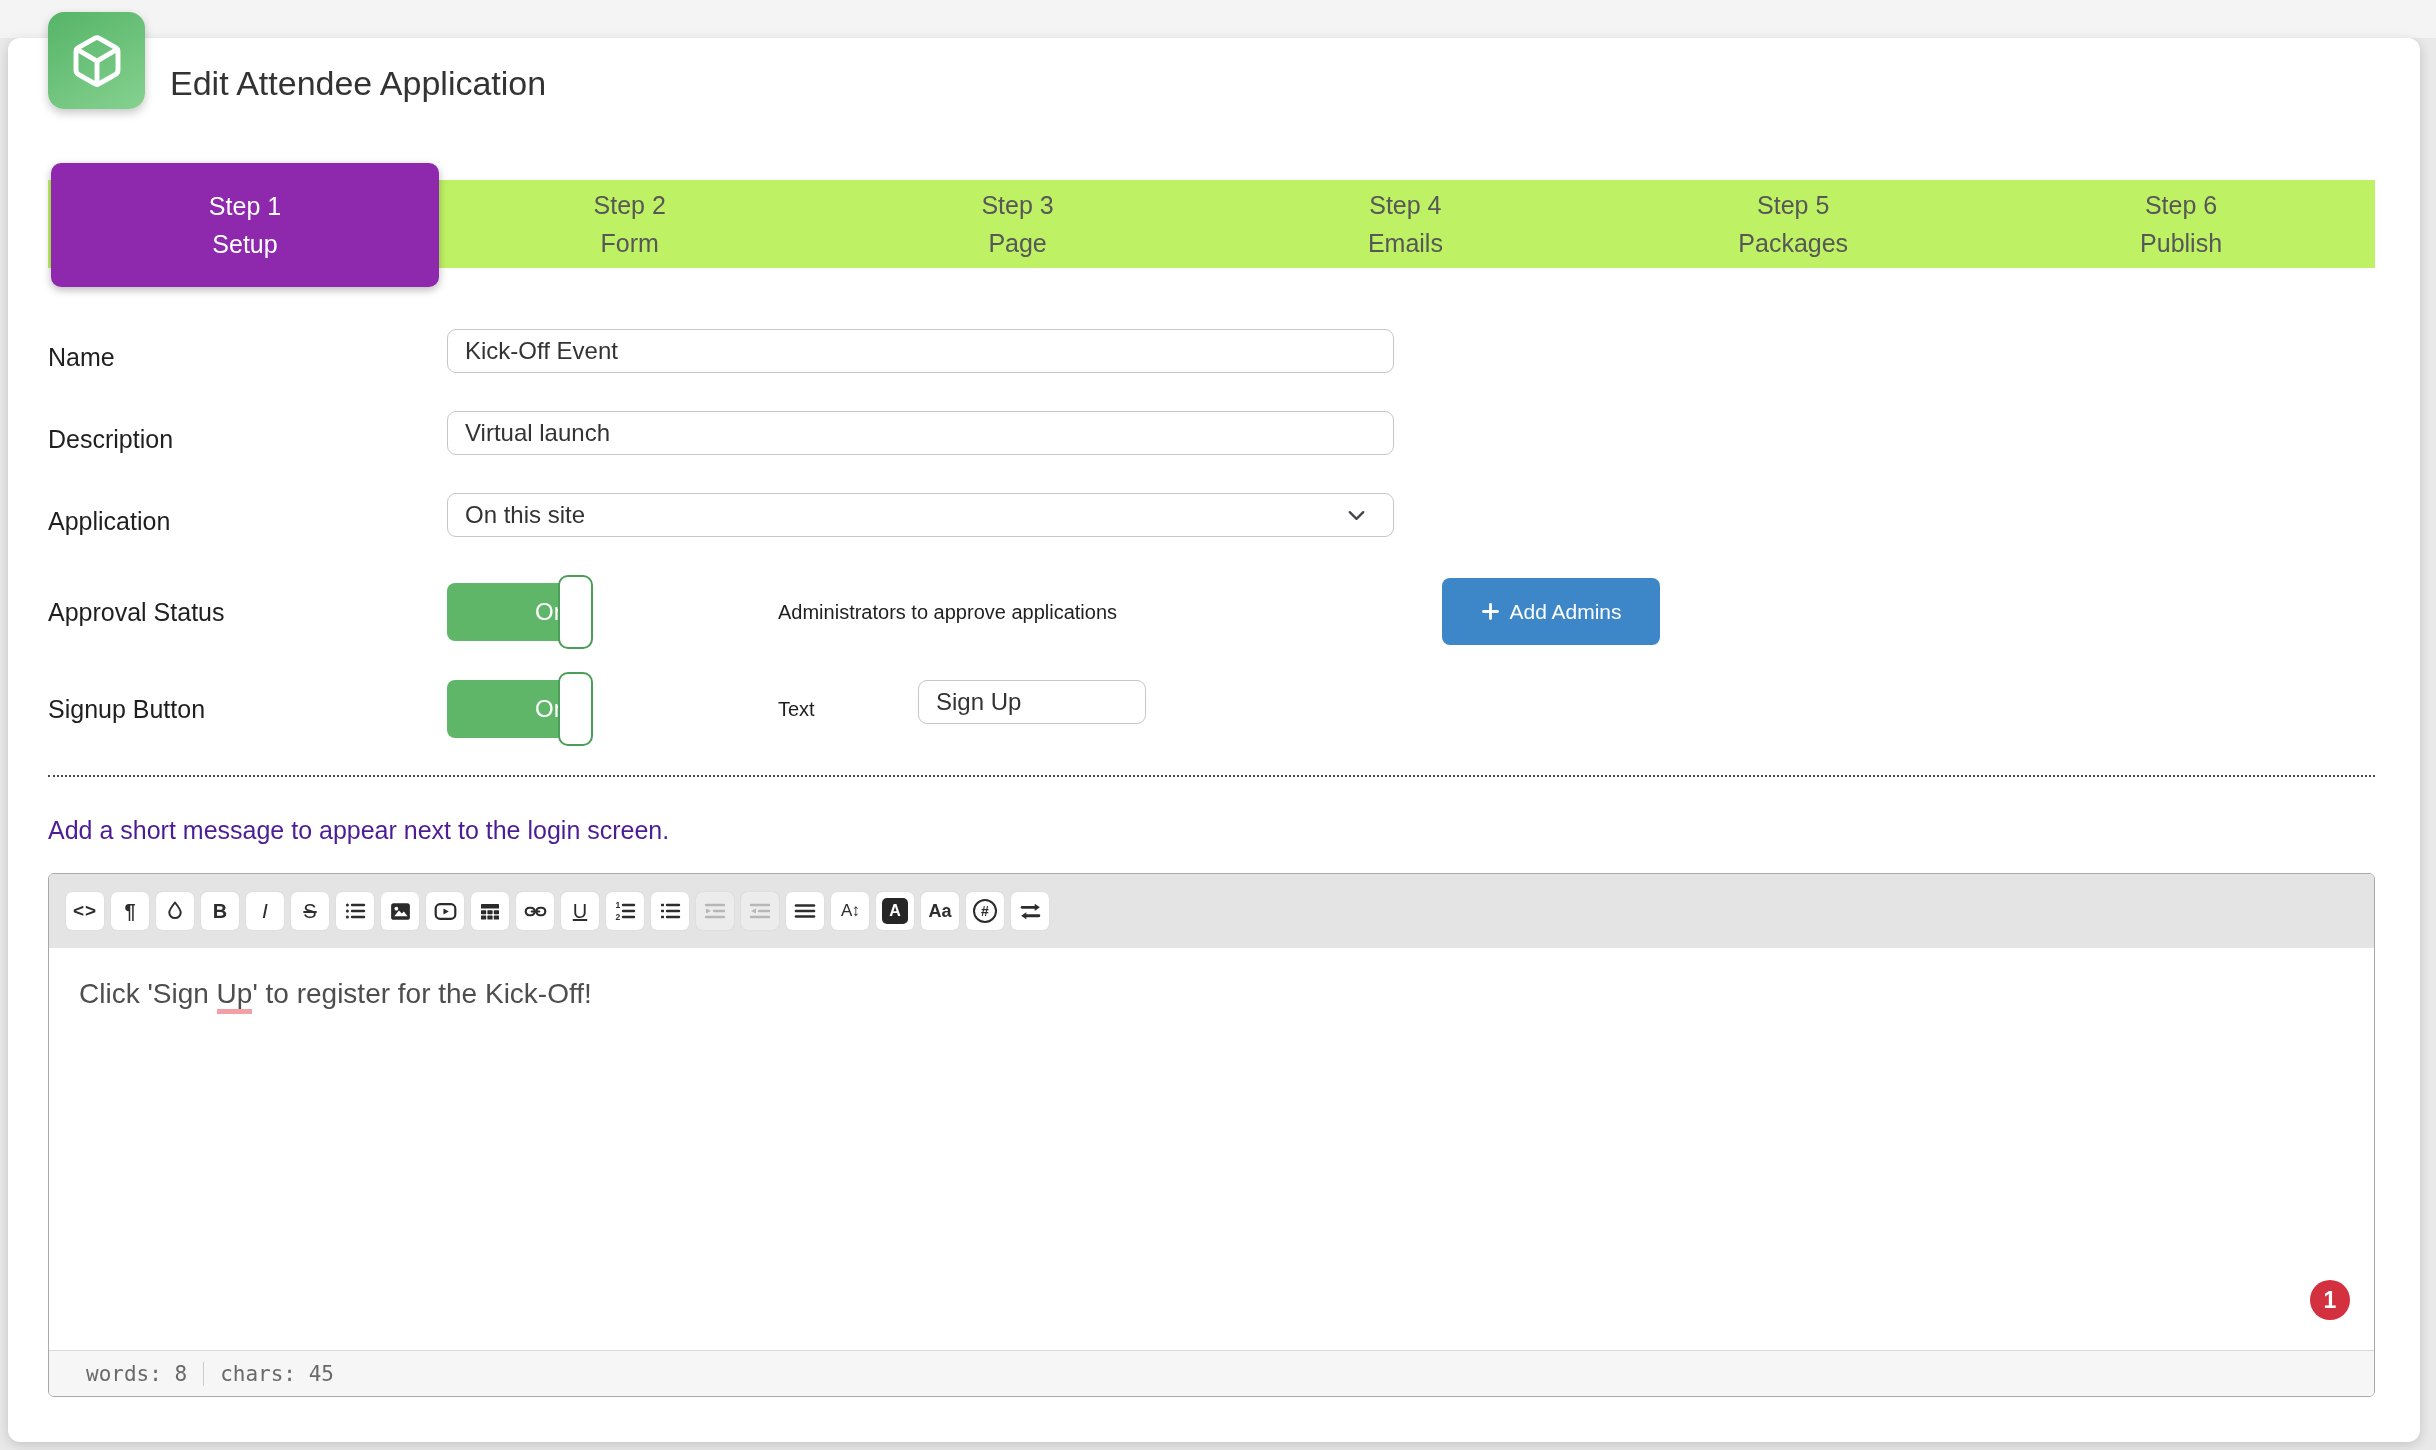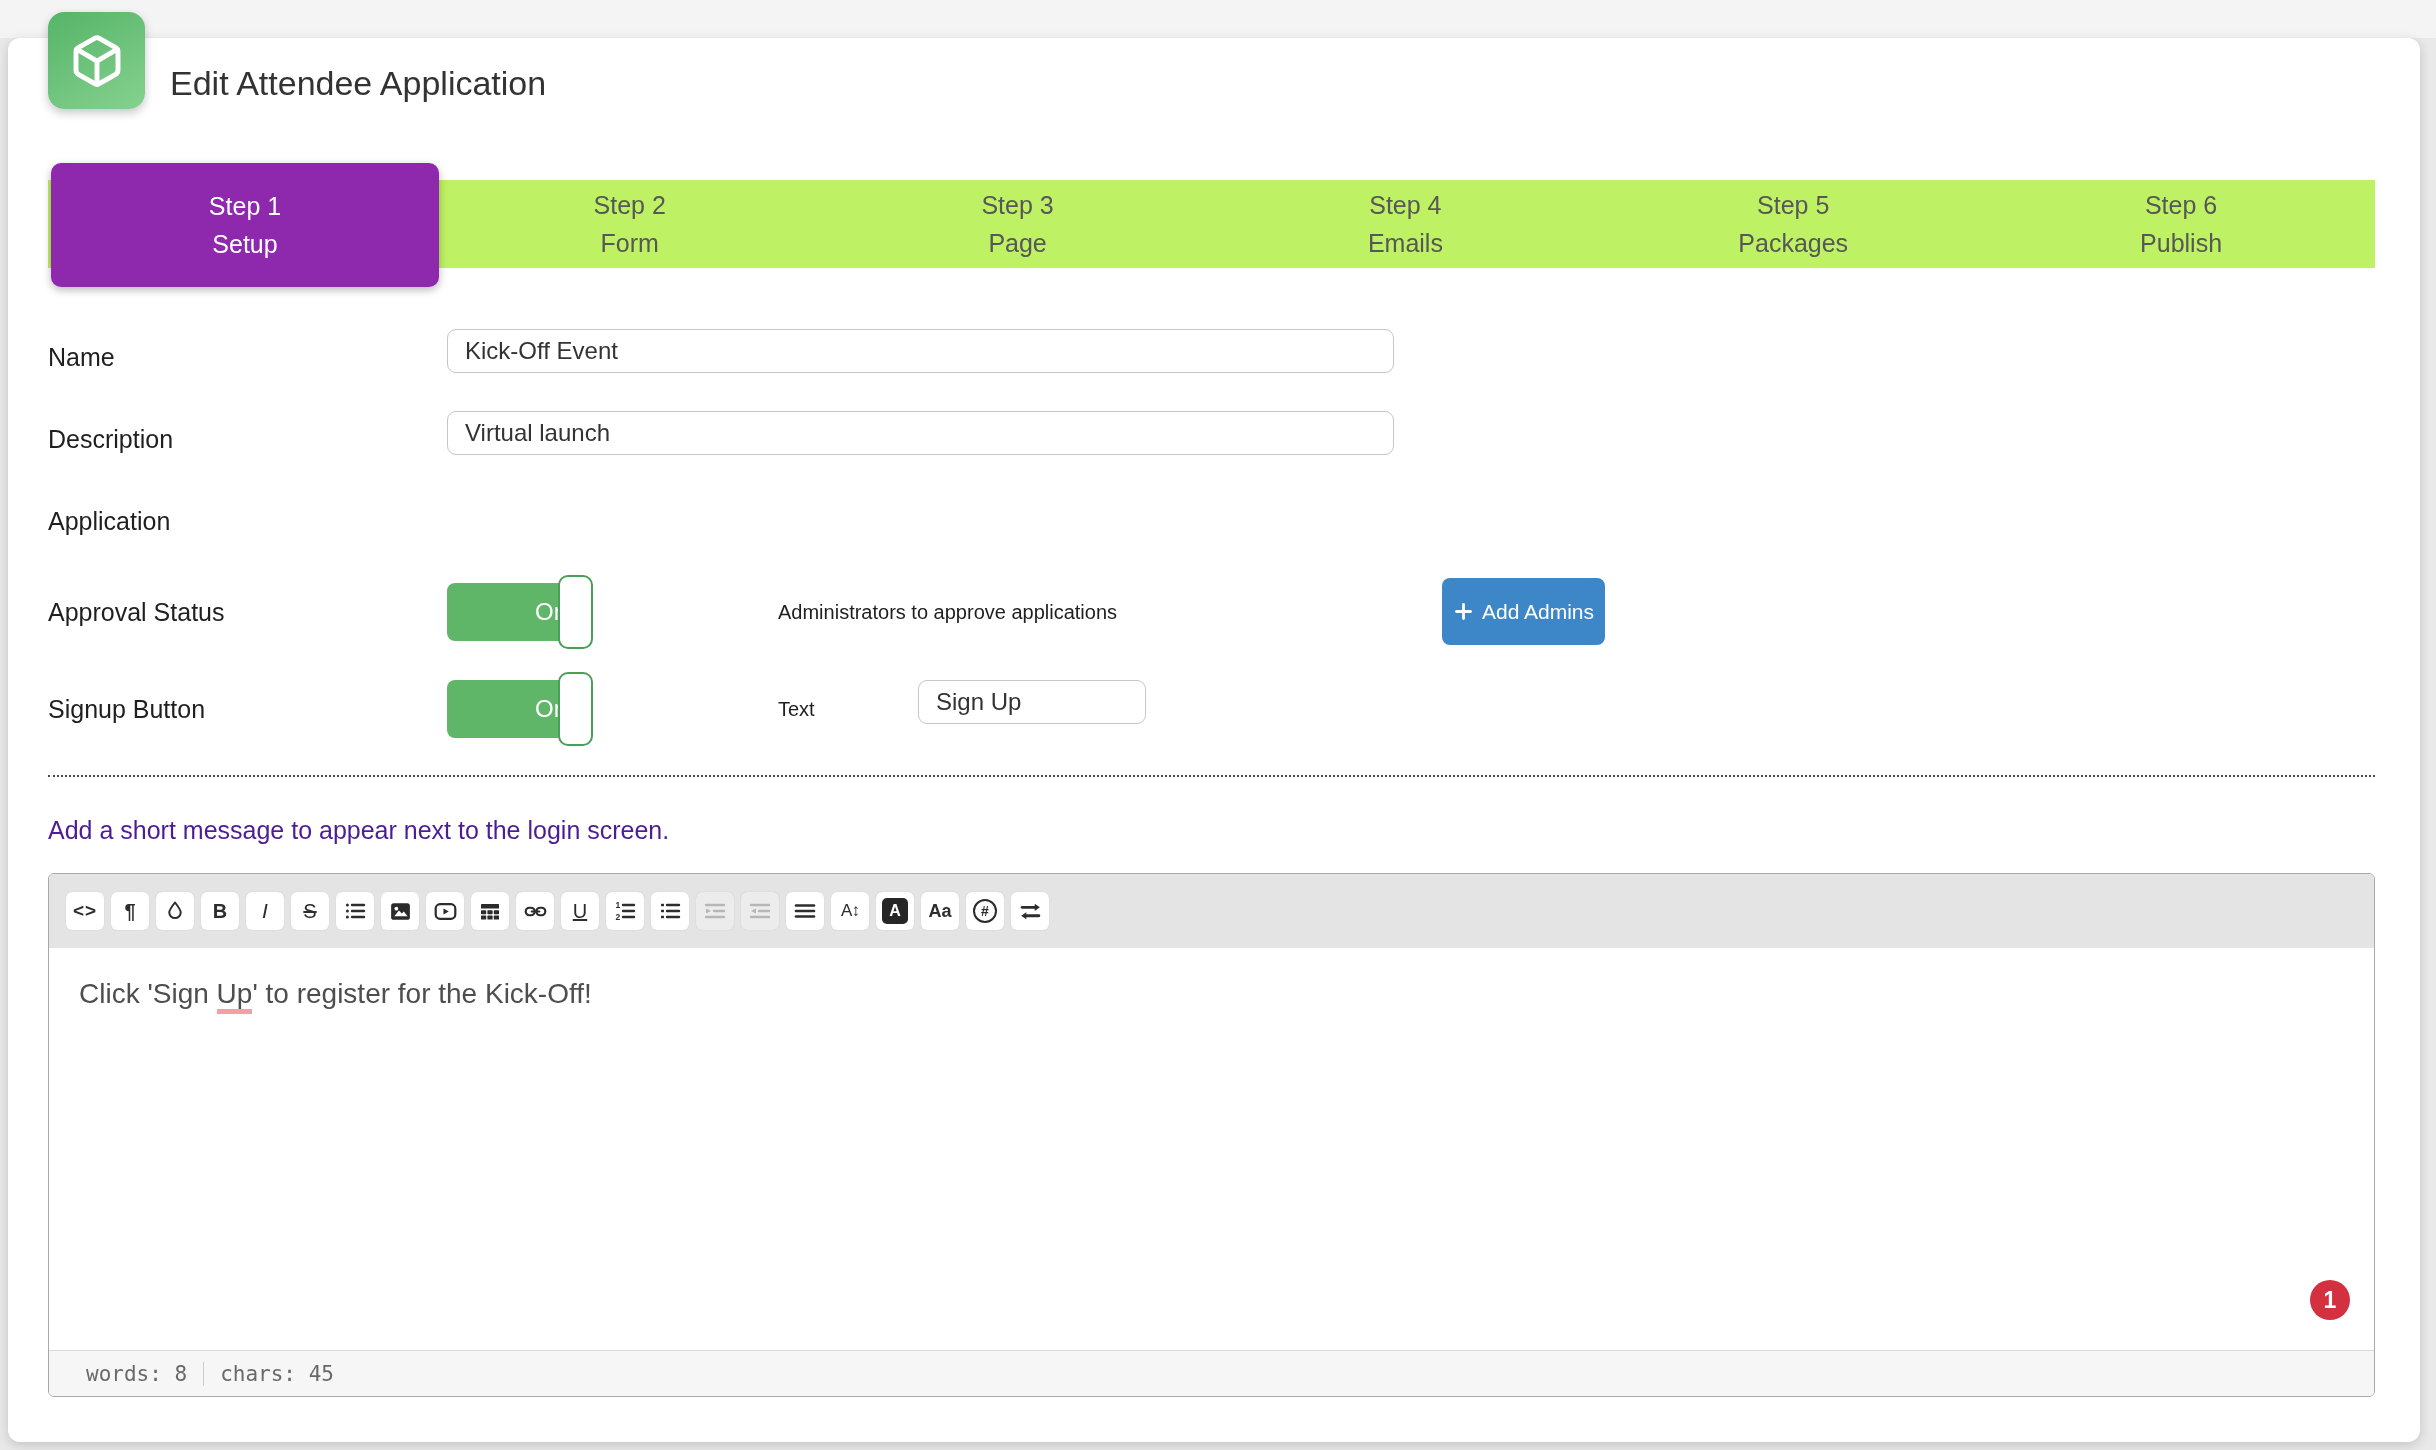--- a/index.html
+++ b/index.html
@@ -46,21 +46,21 @@
   .tselect{justify-content:space-between;}
 
   .toggle{position:absolute;left:439px;width:146px;height:58px;}
   .toggle .track{width:146px;height:58px;background:#5fb669;border-radius:8px;}
   .toggle .onlbl{position:absolute;left:0;top:0;width:112px;height:58px;display:flex;
     align-items:center;justify-content:center;color:#fff;font-size:24px;padding-left:48px;}
   .toggle .knob{position:absolute;left:111px;top:-8px;width:35px;height:74px;background:#fff;
     border:2px solid #4a9e58;border-radius:10px;box-sizing:border-box;}
 
   .btn-admins{
-    position:absolute;left:1434px;top:540px;width:163px;height:67px;border:none;
+    position:absolute;left:1434px;top:540px;width:218px;height:67px;border:none;
     background:#3d87c8;border-radius:8px;color:#fff;font-size:21px;
     display:flex;align-items:center;justify-content:center;gap:8px;
     font-family:inherit;cursor:pointer;
   }
 
   .dotted{position:absolute;left:40px;right:45px;top:737px;height:0;border-top:2px dotted #4a4a4a;}
   .hint{position:absolute;left:40px;top:778px;font-size:25px;color:#4c1d95;}
 
   .editor{
     position:absolute;left:40px;top:835px;width:2327px;height:524px;box-sizing:border-box;
@@ -157,20 +157,26 @@
   <div class="tinput" style="top:291px">
     <span>Kick-Off Event</span>
   </div>
 
   <div class="flabel" style="top:387px">Description</div>
   <div class="tinput" style="top:373px">
     <span>Virtual launch</span>
   </div>
 
   <div class="flabel" style="top:469px">Application</div>
+  <div class="tinput tselect" style="top:455px">
+    <span>On this site</span>
+    <svg width="27" height="27" viewBox="0 0 24 24" fill="none" stroke="#41454a" stroke-width="2" stroke-linecap="round" stroke-linejoin="round" style="margin-right:6px">
+      <polyline points="6 9 12 15 18 9"></polyline>
+    </svg>
+  </div>
 
   <div class="flabel" style="top:560px">Approval Status</div>
   <div class="toggle" style="top:545px">
     <div class="track"></div>
     <div class="onlbl">On</div>
     <div class="knob"></div>
   </div>
   <div class="sublabel" style="left:770px;top:560px">Administrators to approve applications</div>
   <button class="btn-admins">
     <svg width="21" height="21" viewBox="0 0 24 24" fill="none" stroke="#ffffff" stroke-width="3.2" stroke-linecap="round">

